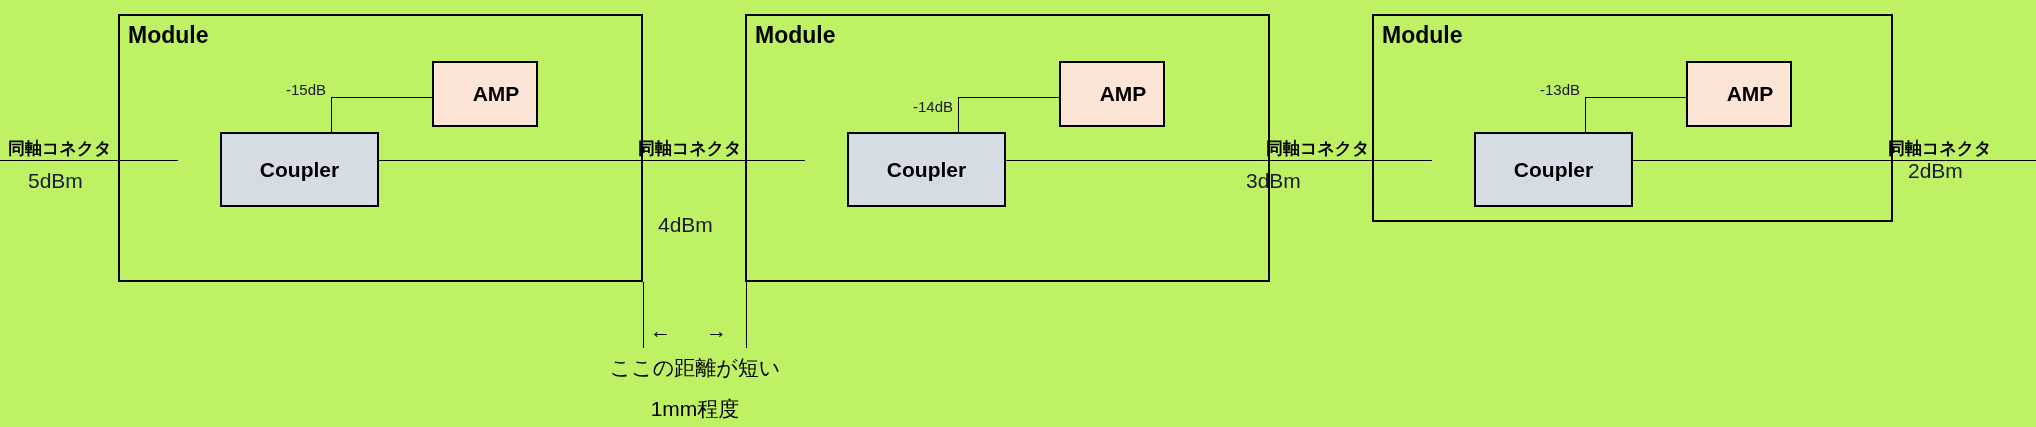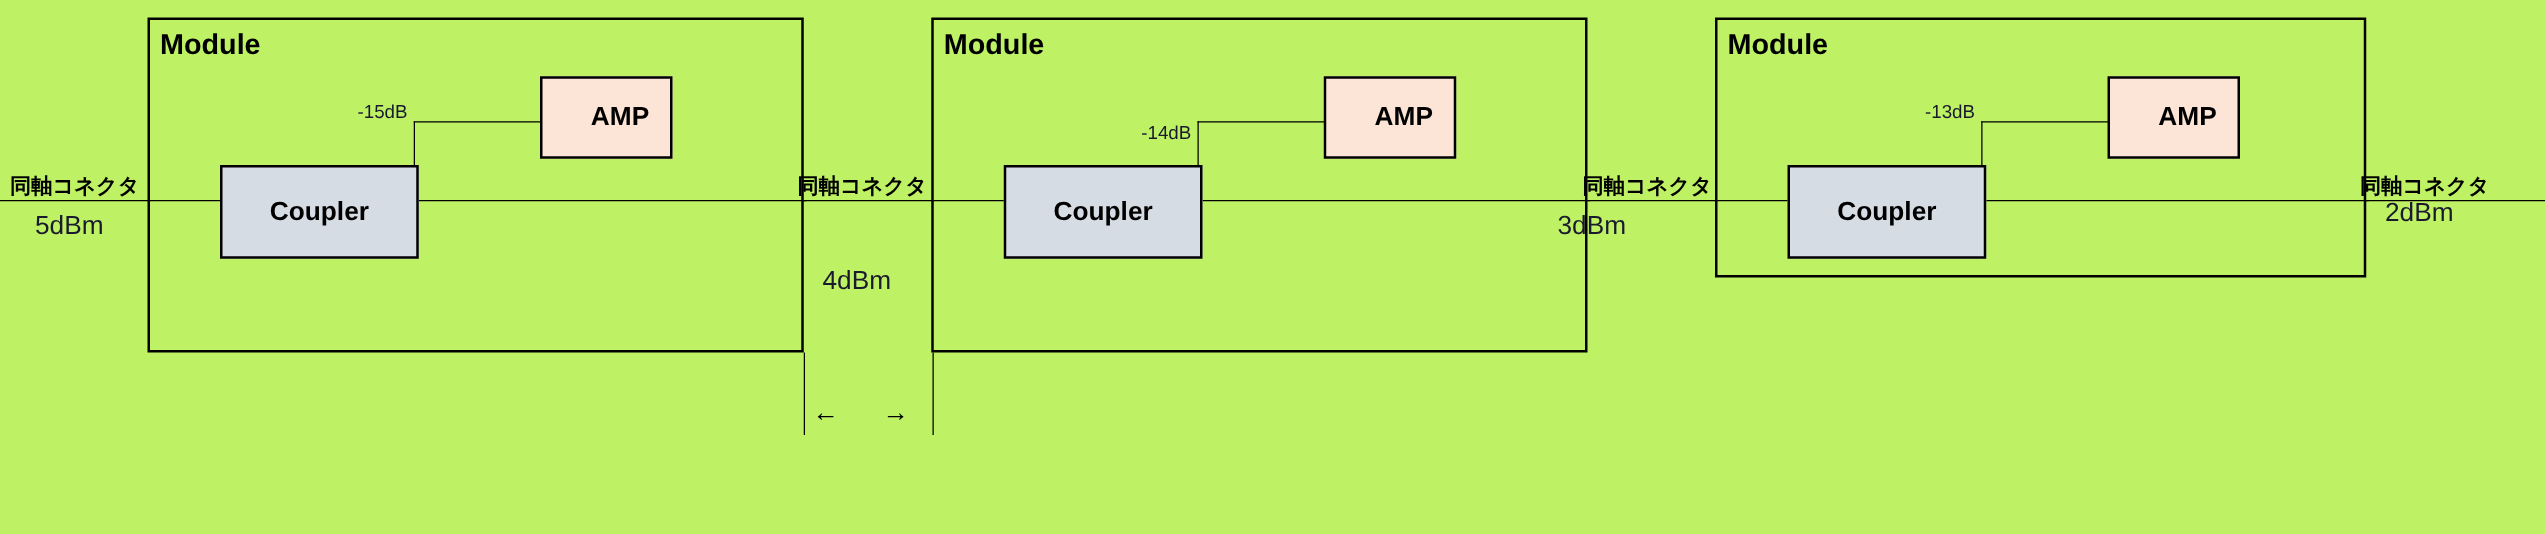--- a/index.html
+++ b/index.html
@@ -46,20 +46,21 @@
 
   
   .coupler-box {
     position: absolute;
     border: 2px solid #000000;
     box-sizing: border-box;
     background: #d6dce4;
     display: flex;
     align-items: center;
     justify-content: center;
+    margin-left: 44px;
   }
   .coupler-box span {
     font-size: 21px;
     font-weight: bold;
     color: #000000;
     white-space: nowrap;
   }
   .amp-box {
     position: absolute;
     border: 2px solid #000000;
@@ -194,14 +195,16 @@
 
   <div class="conn-label" style="left:1888px; top:140px;">同軸コネクタ</div>
   <div class="pwr-label" style="left:1908px; top:160px;">2dBm</div>
 
   <div class="thin-v" style="left:643px; top:282px; height:66px;"></div>
   <div class="thin-v" style="left:746px; top:282px; height:66px;"></div>
 
   <div class="arrow-glyph" style="left:650px; top:320px;">←</div>
   <div class="arrow-glyph" style="left:706px; top:320px;">→</div>
 
+  <div class="gap-note" style="left:595px; top:357px; width:200px;">ここの距離が短い</div>
+  <div class="gap-note" style="left:595px; top:398px; width:200px;">1mm程度</div>
 
 </div>
 
 </body></html>

